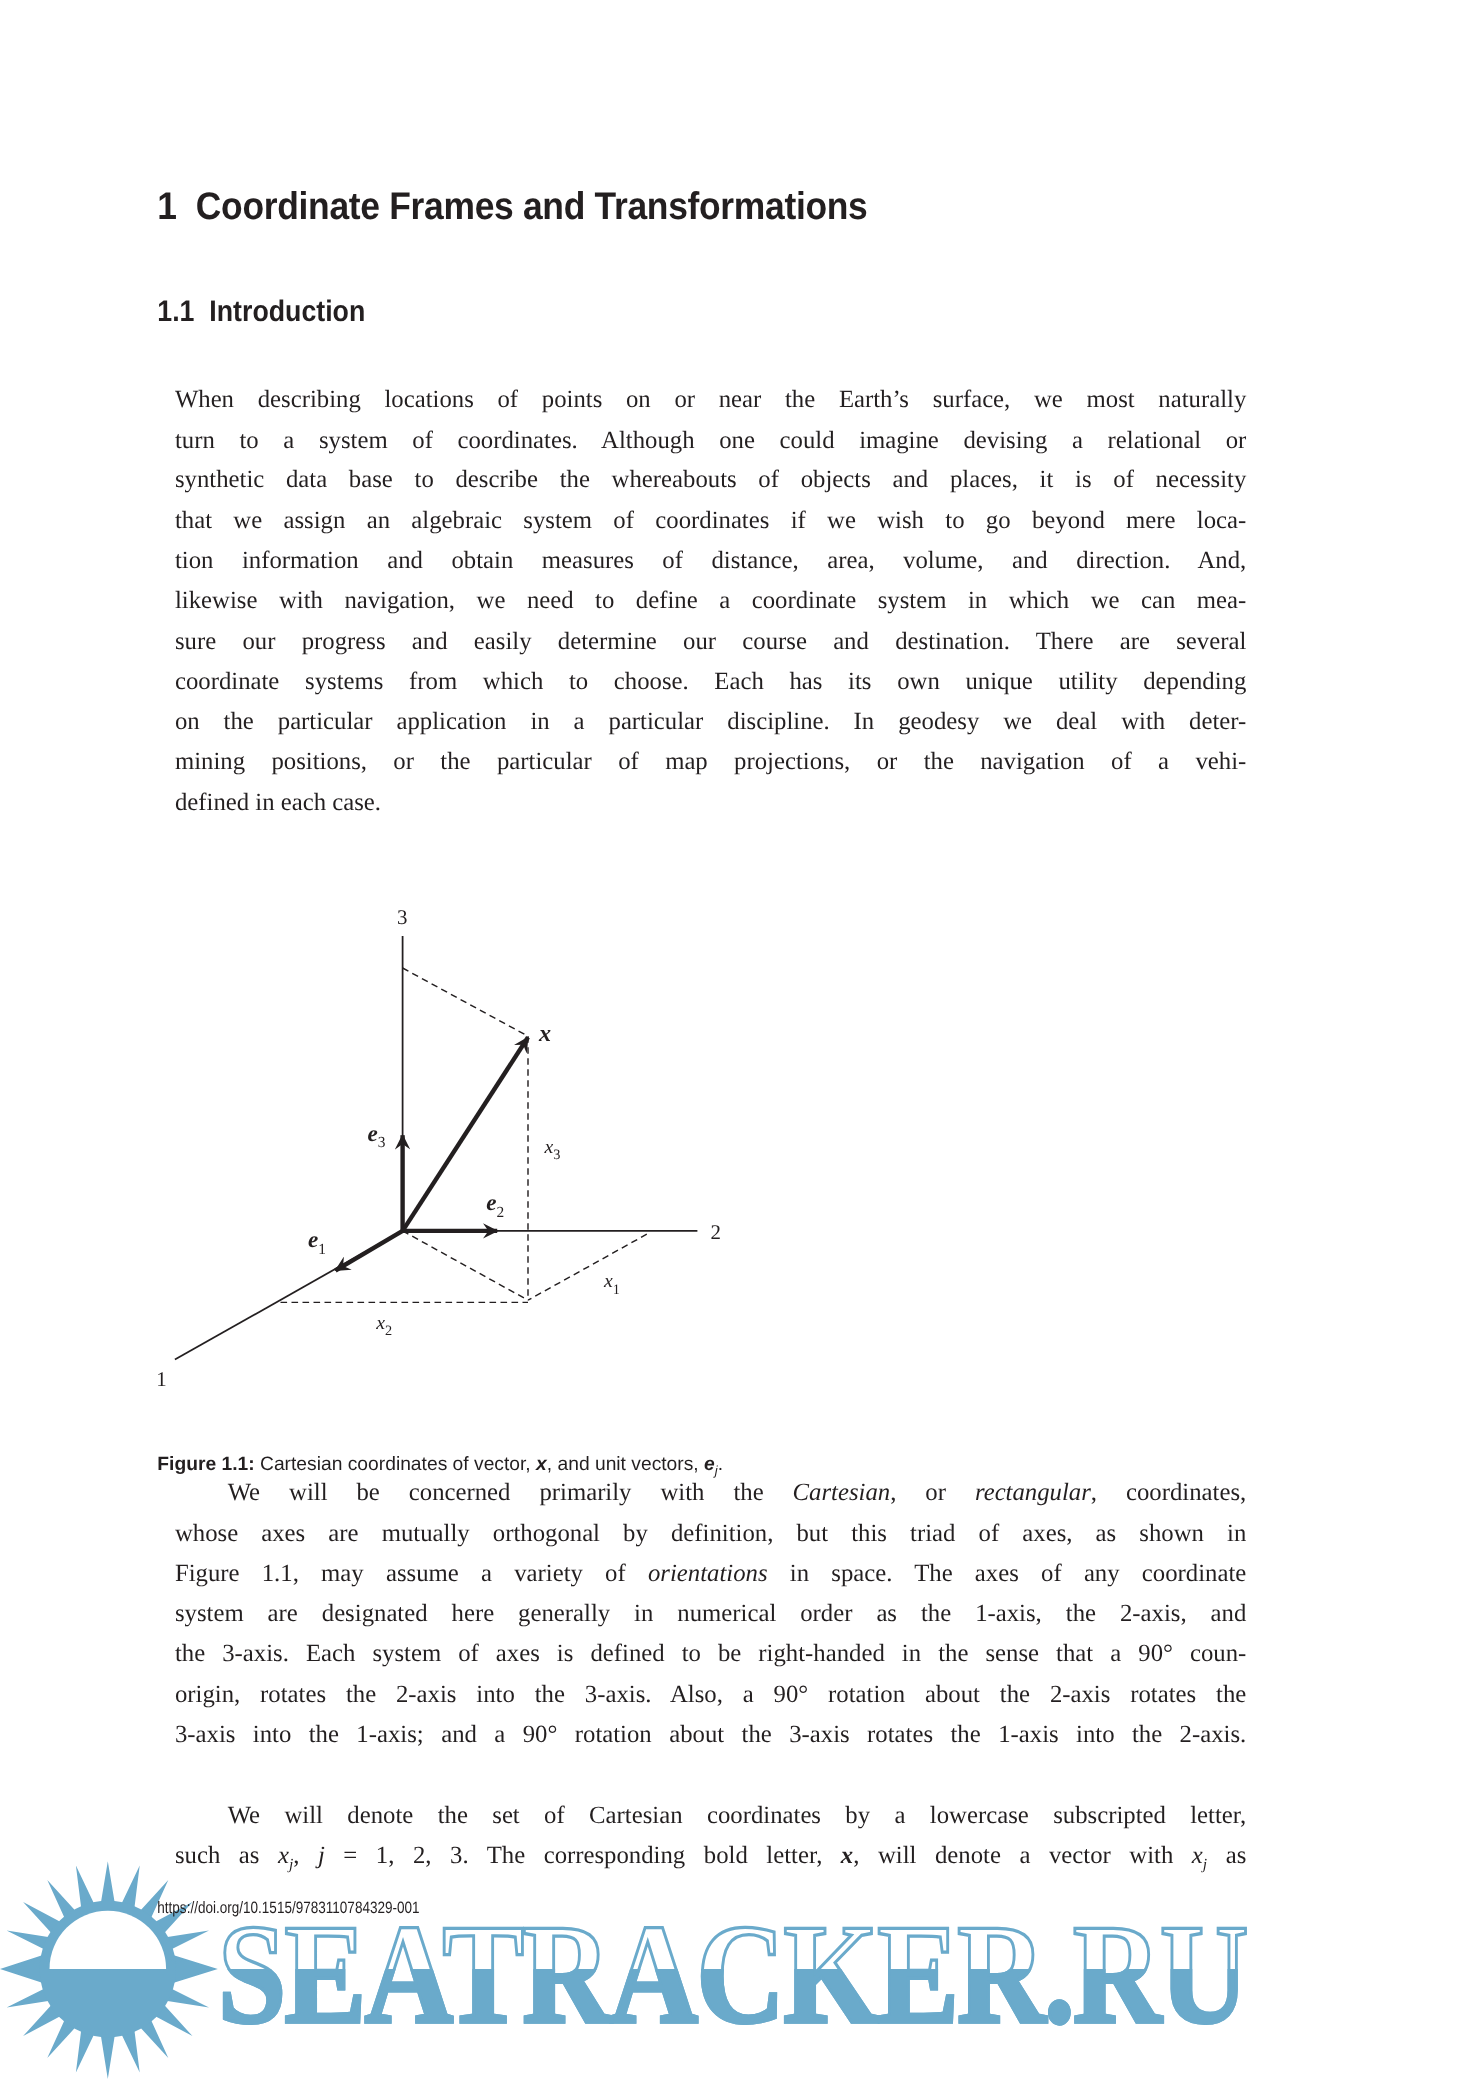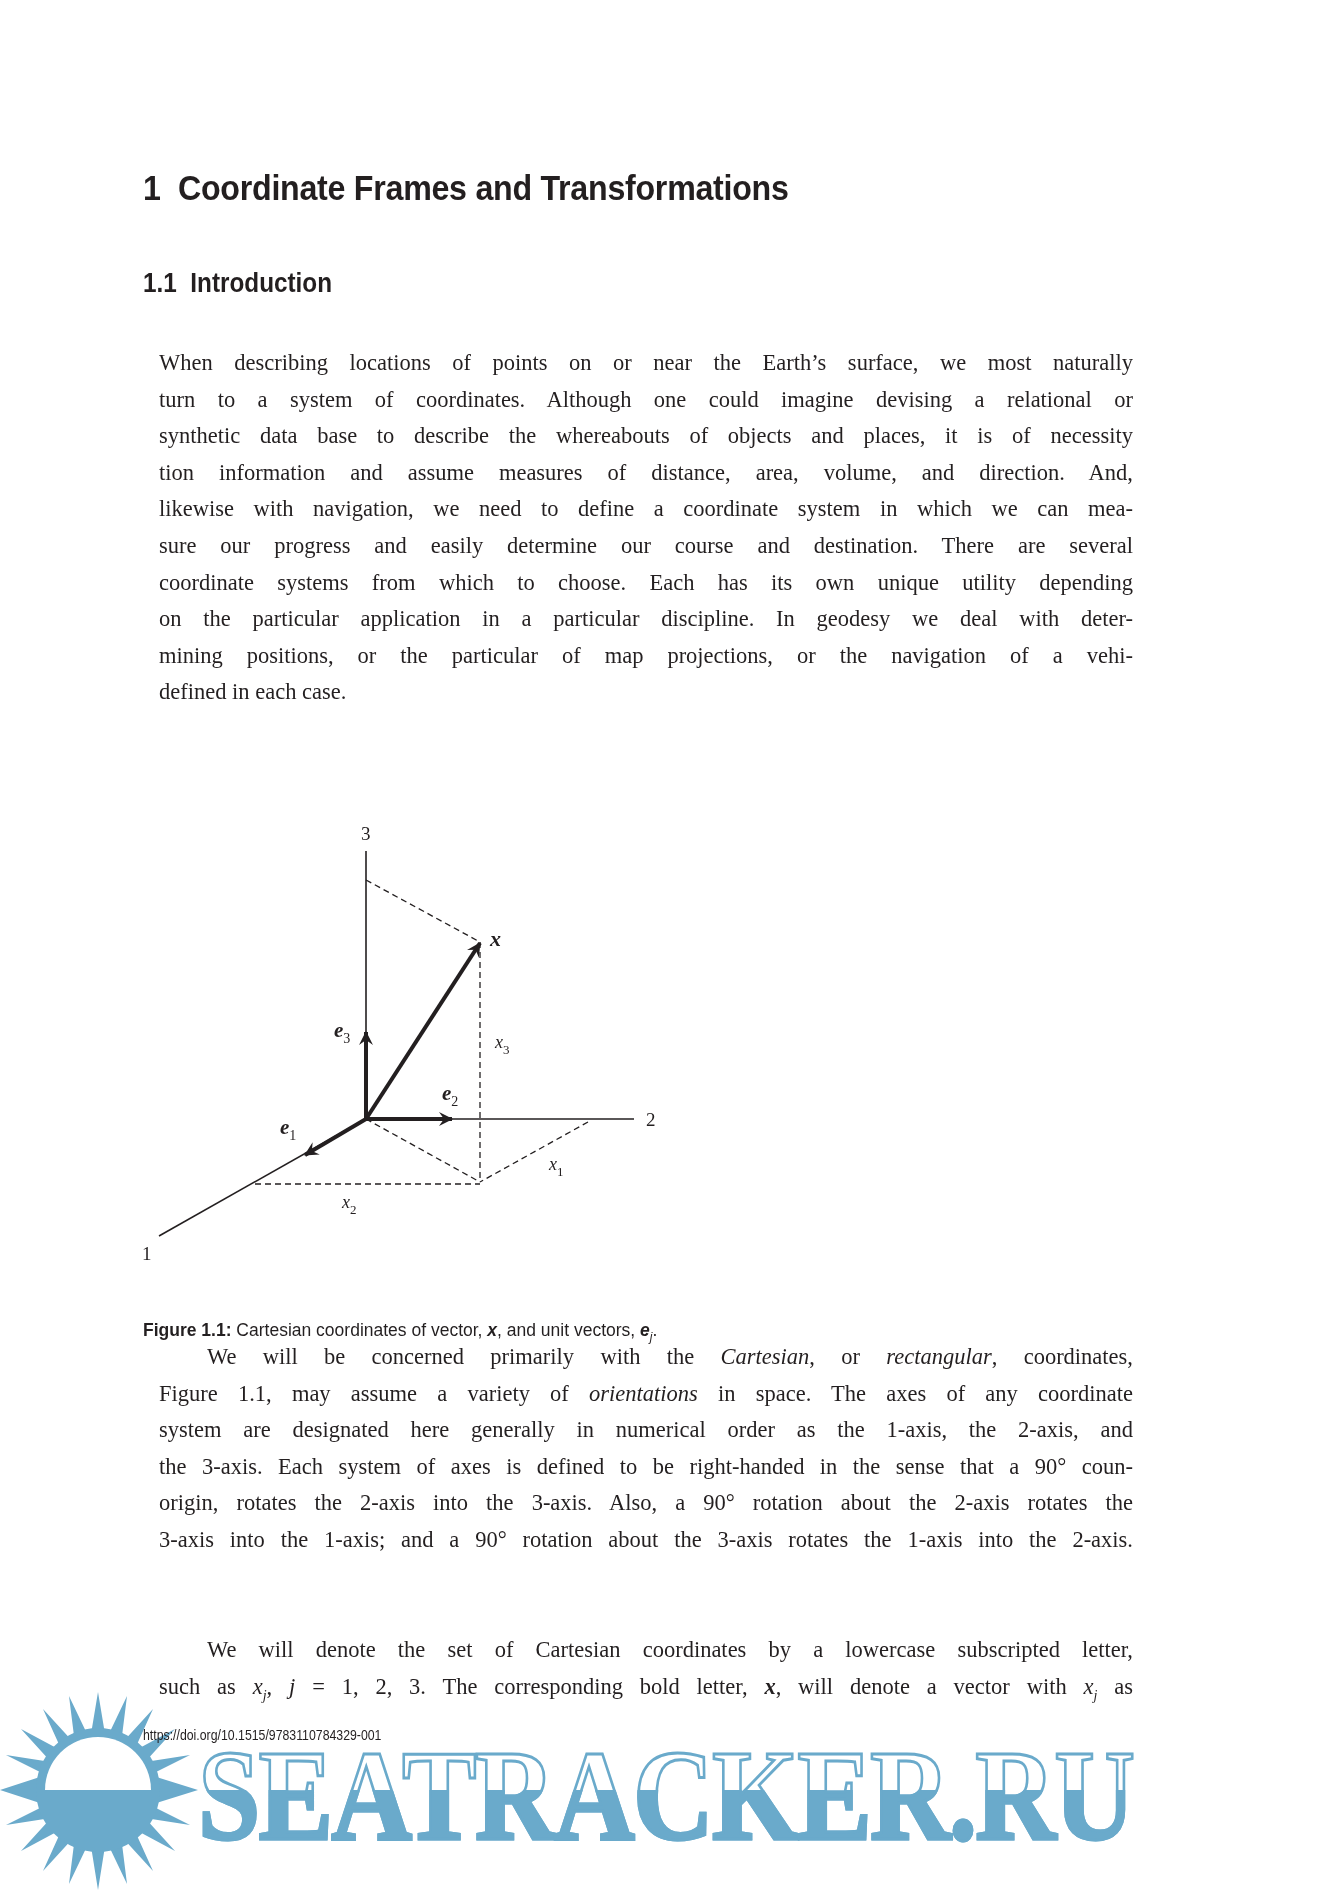--- a/index.html
+++ b/index.html
@@ -27,21 +27,22 @@
 </div>
 
 <div class="abs h2">
   <span>1.1</span>&nbsp;&nbsp;<span>Introduction</span>
 </div>
 
 <div class="abs para" style="top:345px;">
   <span class="line">When describing locations of points on or near the Earth’s surface, we most naturally</span>
   <span class="line">turn to a system of coordinates. Although one could imagine devising a relational or</span>
   <span class="line">synthetic data base to describe the whereabouts of objects and places, it is of necessity</span>
-  <span class="line">tion information and assume measures of distance, area, volume, and direction. And,</span>
+  <span class="line">that we assign an algebraic system of coordinates if we wish to go beyond mere loca-</span>
+  <span class="line">tion information and obtain measures of distance, area, volume, and direction. And,</span>
   <span class="line">likewise with navigation, we need to define a coordinate system in which we can mea-</span>
   <span class="line">sure our progress and easily determine our course and destination. There are several</span>
   <span class="line">coordinate systems from which to choose. Each has its own unique utility depending</span>
   <span class="line">on the particular application in a particular discipline. In geodesy we deal with deter-</span>
   <span class="line">mining positions, or the particular of map projections, or the navigation of a vehi-</span>
   <span class="line last">defined in each case.</span>
 </div>
 
 <svg class="abs" style="left:0;top:0;" width="1339" height="1280">
   <defs>
@@ -84,20 +85,21 @@
     <text x="342" y="1208" font-size="18" font-style="italic"><tspan>x</tspan><tspan font-size="13" font-style="normal" dy="6">2</tspan></text>
   </g>
 </svg>
 
 <div class="abs caption">
   <b>Figure 1.1:</b><span> Cartesian coordinates of vector, </span><b><i>x</i></b><span>, and unit vectors, </span><b><i>e</i></b><sub style="font-size:12px;font-style:italic;">j</sub><span>.</span>
 </div>
 
 <div class="abs para" style="top:1339px;">
   <span class="line indent"><span>We will be concerned primarily with the </span><i>Cartesian</i><span>, or </span><i>rectangular</i><span>, coordinates,</span></span>
+  <span class="line">whose axes are mutually orthogonal by definition, but this triad of axes, as shown in</span>
   <span class="line"><span>Figure 1.1, may assume a variety of </span><i>orientations</i><span> in space. The axes of any coordinate</span></span>
   <span class="line">system are designated here generally in numerical order as the 1-axis, the 2-axis, and</span>
   <span class="line">the 3-axis. Each system of axes is defined to be right-handed in the sense that a 90° coun-</span>
   <span class="line">origin, rotates the 2-axis into the 3-axis. Also, a 90° rotation about the 2-axis rotates the</span>
   <span class="line">3-axis into the 1-axis; and a 90° rotation about the 3-axis rotates the 1-axis into the 2-axis.</span>
 </div>
 
 <div class="abs para" style="top:1632px;">
   <span class="line indent">We will denote the set of Cartesian coordinates by a lowercase subscripted letter,</span>
   <span class="line"><span>such as </span><i>x</i><sub style="font-size:14px;"><i>j</i></sub><span>, </span><i>j</i><span> = 1, 2, 3. The corresponding bold letter, </span><b><i>x</i></b><span>, will denote a vector with </span><i>x</i><sub style="font-size:14px;"><i>j</i></sub><span> as</span></span>

